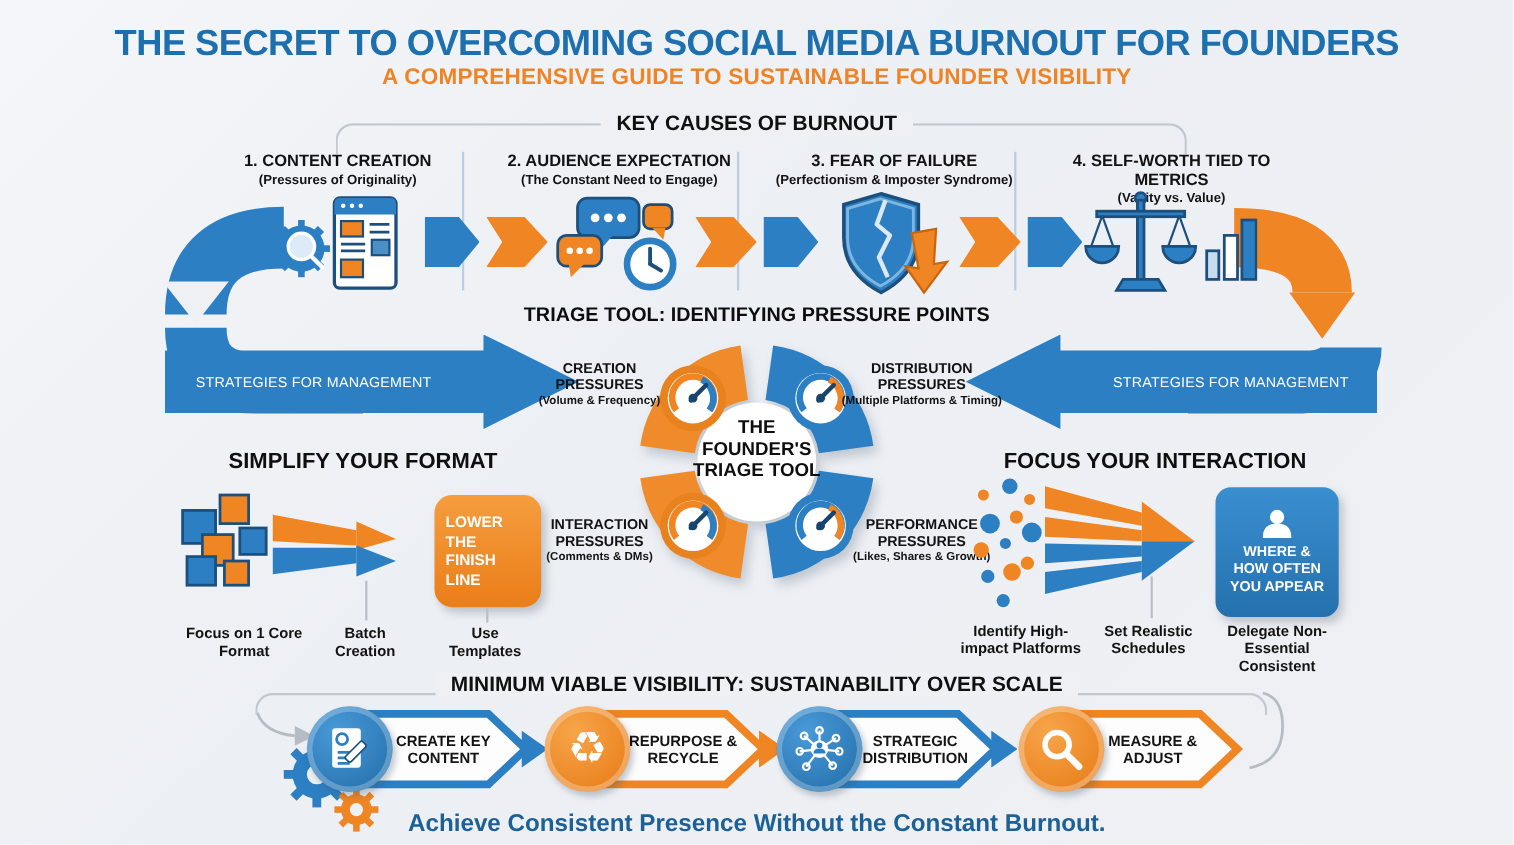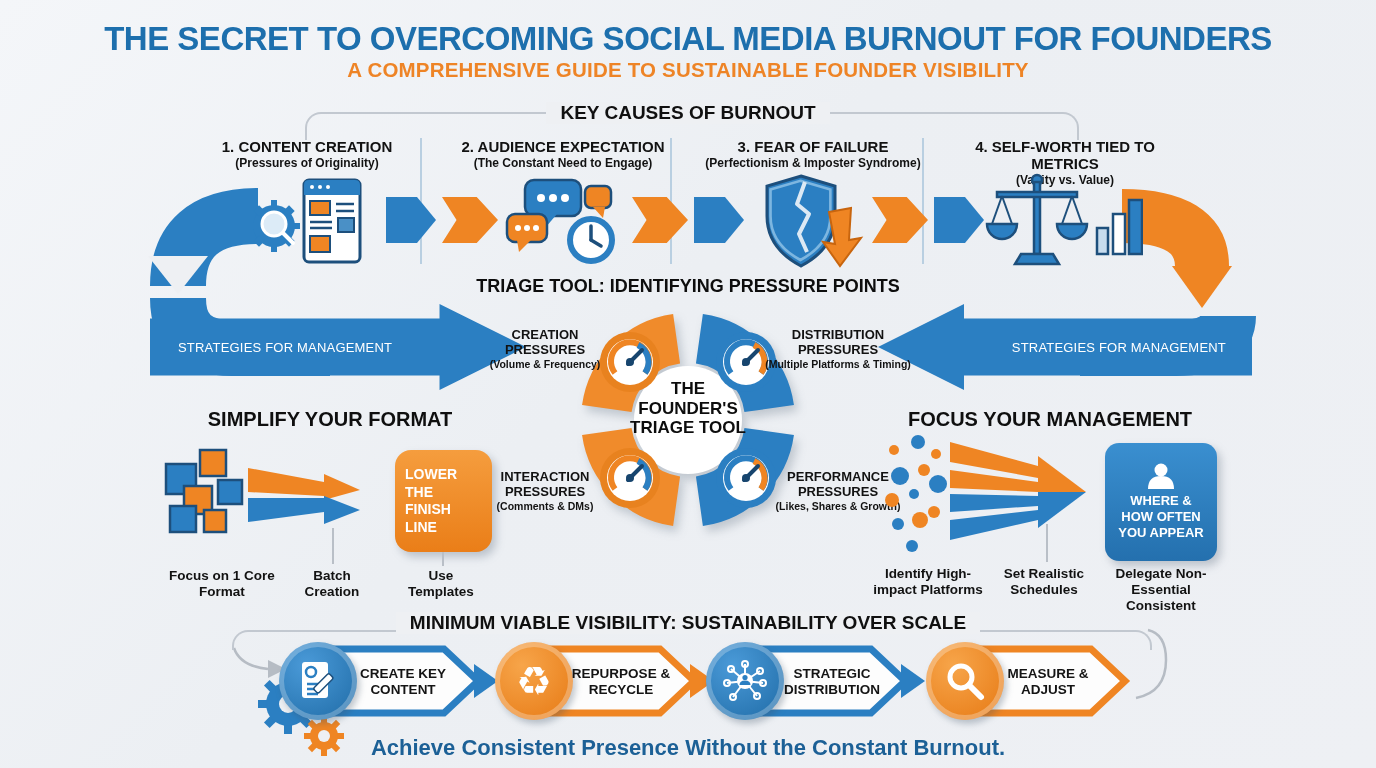--- a/index.html
+++ b/index.html
@@ -274,21 +274,21 @@
   </svg>
   <div class="abs orange-box">
     <span>LOWER THE FINISH LINE</span>
   </div>
   <div class="abs tickline" style="left:332px;top:528px;height:36px;"></div>
   <div class="abs tickline" style="left:442px;top:552px;height:14px;"></div>
   <div class="abs mini-label" style="left:167px;top:568px;width:110px;">Focus on 1 Core Format</div>
   <div class="abs mini-label" style="left:287px;top:568px;width:90px;">Batch Creation</div>
   <div class="abs mini-label" style="left:396px;top:568px;width:90px;">Use Templates</div>
 
-  <div class="abs sub-heading" style="left:900px;top:408px;width:300px;">FOCUS YOUR MANAGEMENT</div>
+  <div class="abs sub-heading" style="left:900px;top:408px;width:300px;">FOCUS YOUR INTERACTION</div>
   <svg class="abs" style="left:882px;top:432px;" width="216" height="132" viewBox="0 0 216 132">
     <circle cx="12" cy="18" r="5" fill="#ef8523"></circle>
       <circle cx="36" cy="10" r="7" fill="#2b7fc2"></circle>
     <circle cx="18" cy="44" r="9" fill="#2b7fc2"></circle>
       <circle cx="42" cy="38" r="6" fill="#ef8523"></circle>
     <circle cx="10" cy="68" r="7" fill="#ef8523"></circle>
       <circle cx="32" cy="62" r="5" fill="#2b7fc2"></circle>
     <circle cx="16" cy="92" r="6" fill="#2b7fc2"></circle>
       <circle cx="38" cy="88" r="8" fill="#ef8523"></circle>
     <circle cx="54" cy="22" r="5" fill="#ef8523"></circle>

